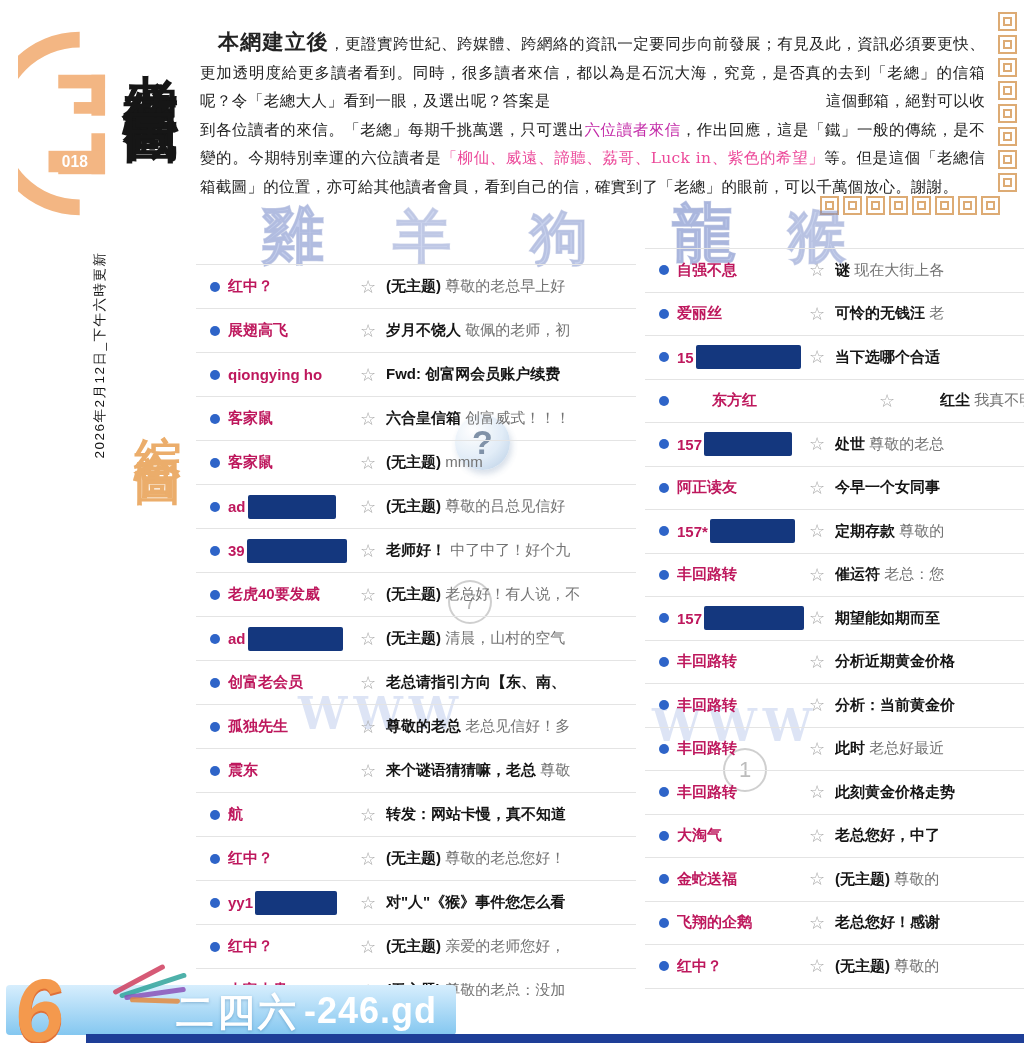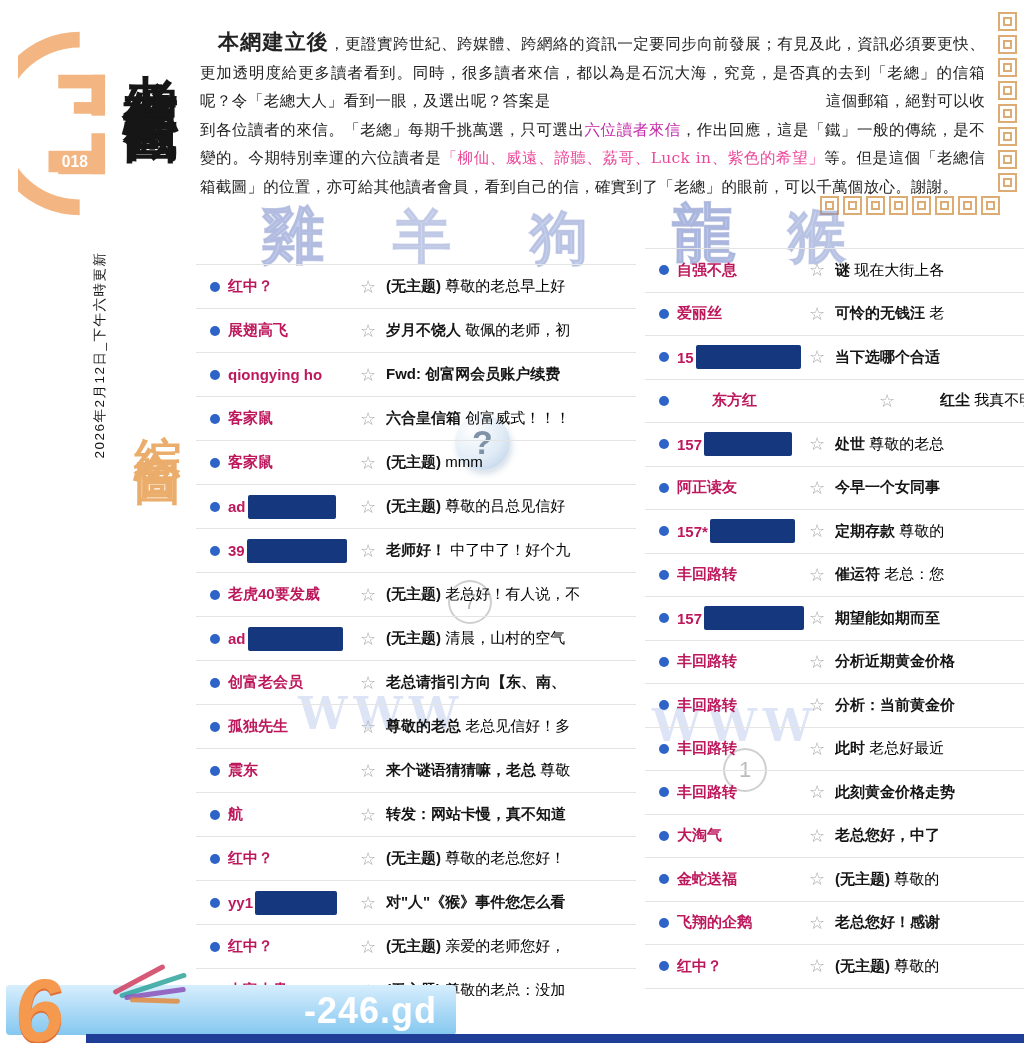--- a/index.html
+++ b/index.html
@@ -42,21 +42,21 @@
   .mailcol{position:absolute;overflow:hidden;border-top:1px solid #e4e4e4;background:transparent;}
   .mrow{display:flex;align-items:center;border-bottom:1px solid #e4e4e4;white-space:nowrap;
         overflow:hidden;padding-left:14px;cursor:pointer;}
   .dot{flex:none;width:10px;height:10px;border-radius:50%;background:#2e64c8;margin-right:8px;}
   .sender{flex:none;width:130px;font-weight:700;font-size:15px;color:#be185d;overflow:hidden;
         display:flex;align-items:center;gap:2px;}
   .redact{display:inline-block;height:24px;background:#14377e;border-radius:2px;flex:none;}
   .star{flex:none;width:20px;text-align:center;color:#a8a8a8;font-size:18px;margin-right:8px;}
   .subj{font-size:15px;color:#151515;overflow:hidden;}
   .subj b{font-weight:700;color:#151515;}
-  .subj .gray{color:#000000;font-weight:400;}
+  .subj .gray{color:#737373;font-weight:400;}
   
   .banner{position:absolute;left:6px;top:985px;width:450px;height:50px;border-radius:4px;
         background:linear-gradient(180deg,#d7eefd,#84c7f0);}
   .six{position:absolute;left:8px;top:-18px;font-size:88px;line-height:1;font-weight:900;font-style:italic;
         color:#f4994d;text-shadow:0 2px 0 #e07038;transform:rotate(-6deg);}
   .pl{position:absolute;height:5px;border-radius:3px;opacity:.85;}
   .bcn{position:absolute;left:170px;top:2px;font-size:38px;font-weight:900;color:#fff;
         font-family:"DejaVu Serif",serif;letter-spacing:3px;text-shadow:0 1px 3px rgba(30,90,140,.35);}
   .bdm{position:absolute;left:298px;top:5px;font-size:36px;font-weight:800;color:#fff;letter-spacing:1px;}
   .bbar{position:absolute;left:86px;top:1034px;width:938px;height:9px;background:#1e3e97;}
@@ -322,20 +322,21 @@
         <span class="dot"></span>
         <span class="sender">红中？</span>
         <span class="star">☆</span>
         <span class="subj"><b>(无主题)</b><span class="gray"> 尊敬的</span></span>
       </div>
       <div class="mrow" style="height: 42.5px;"></div>
     </div>
 
   <div class="banner">
     <div class="six">6</div>
+    <span class="bcn">二四六</span>
     <span class="bdm">-246.gd</span>
   <span class="pl" style="left: 104px; top: -8px; width: 58px; background: rgb(207, 61, 94); transform: rotate(-28deg);"></span>
       <span class="pl" style="left: 112px; top: -2px; width: 70px; background: rgb(47, 163, 155); transform: rotate(-18deg);"></span>
       <span class="pl" style="left: 118px; top: 6px; width: 62px; background: rgb(138, 82, 184); transform: rotate(-8deg);"></span>
       <span class="pl" style="left: 124px; top: 13px; width: 50px; background: rgb(226, 137, 63); transform: rotate(2deg);"></span>
     </div>
   <div class="bbar"></div>
 
 </div>
 

